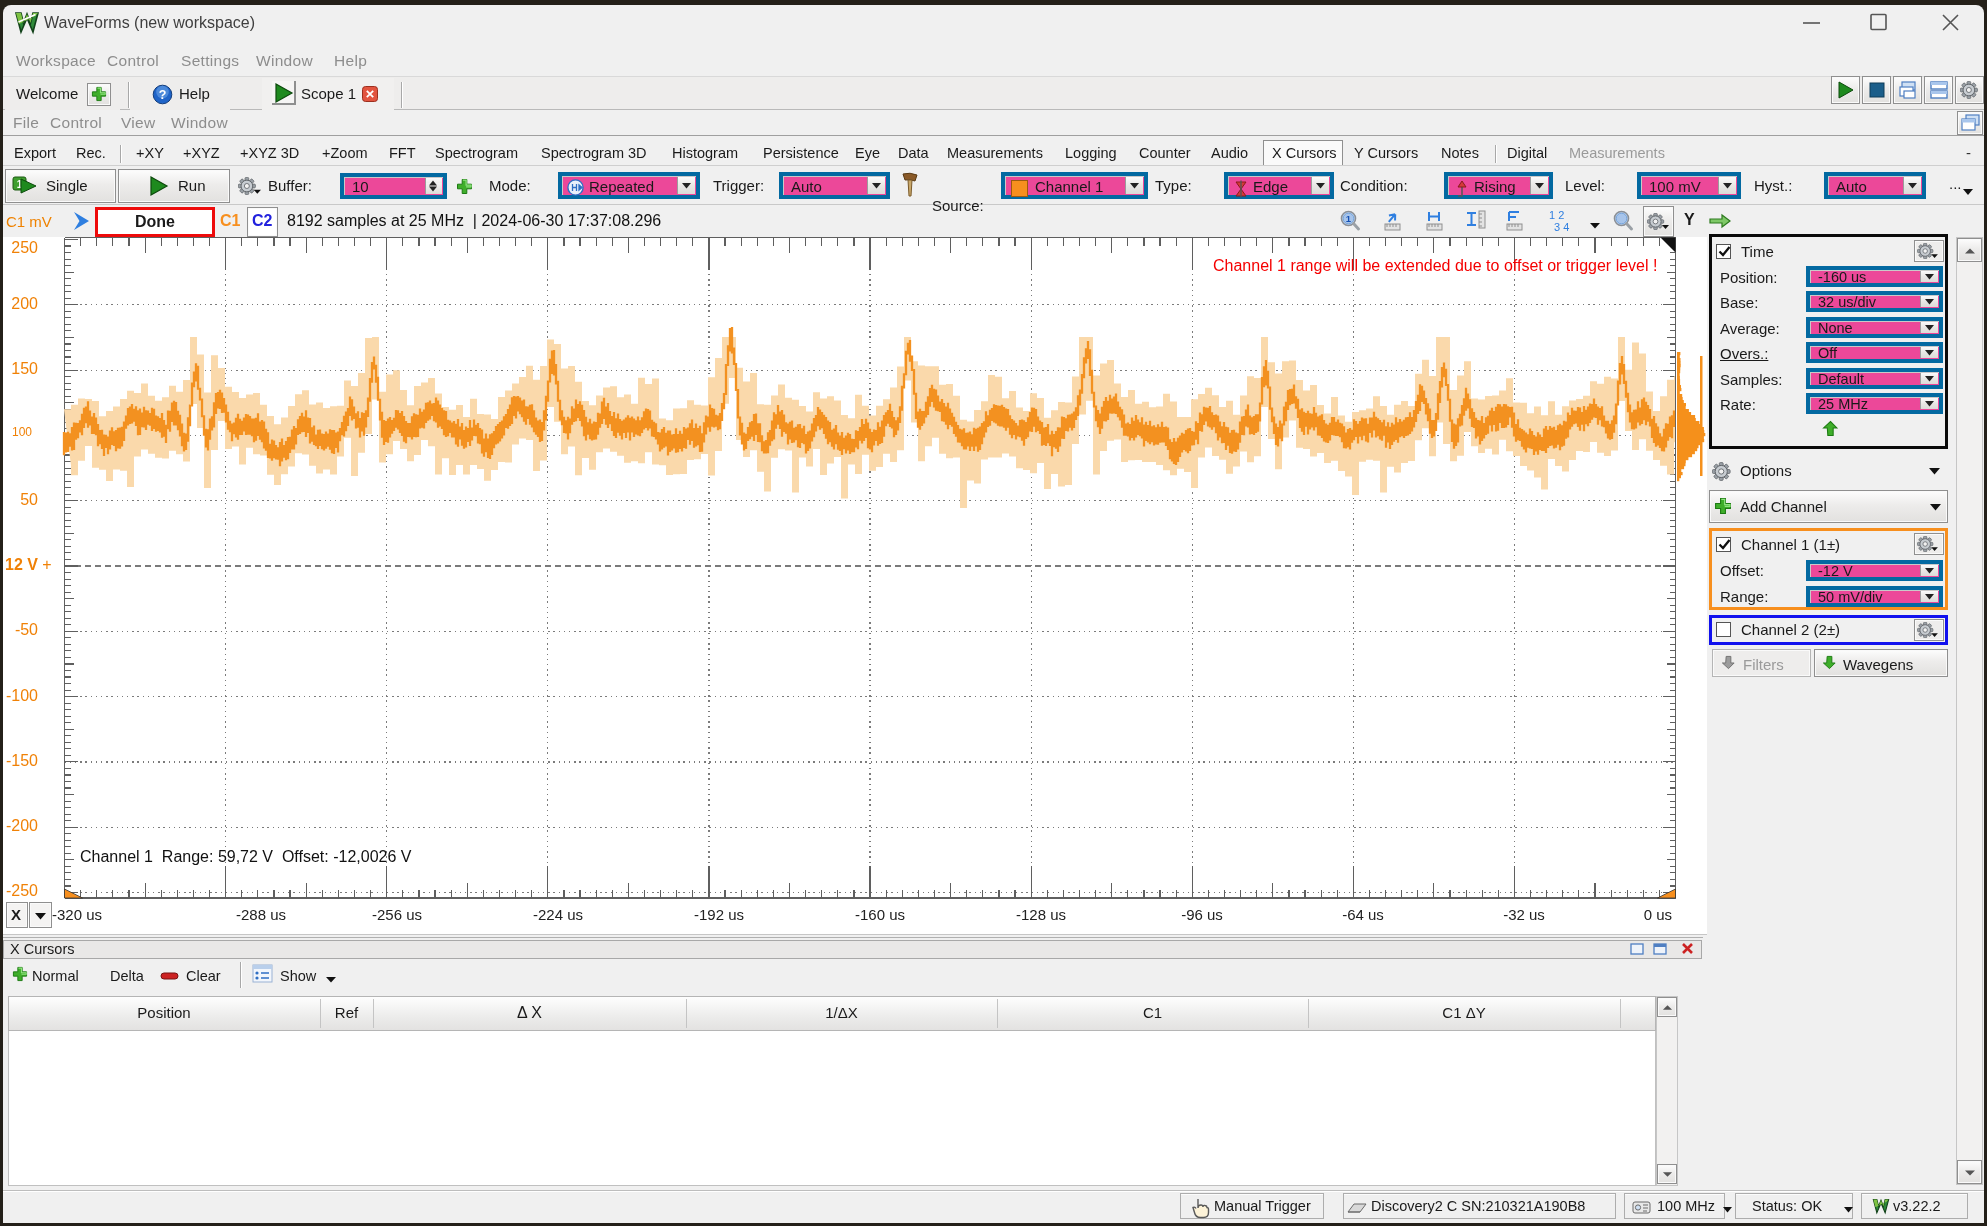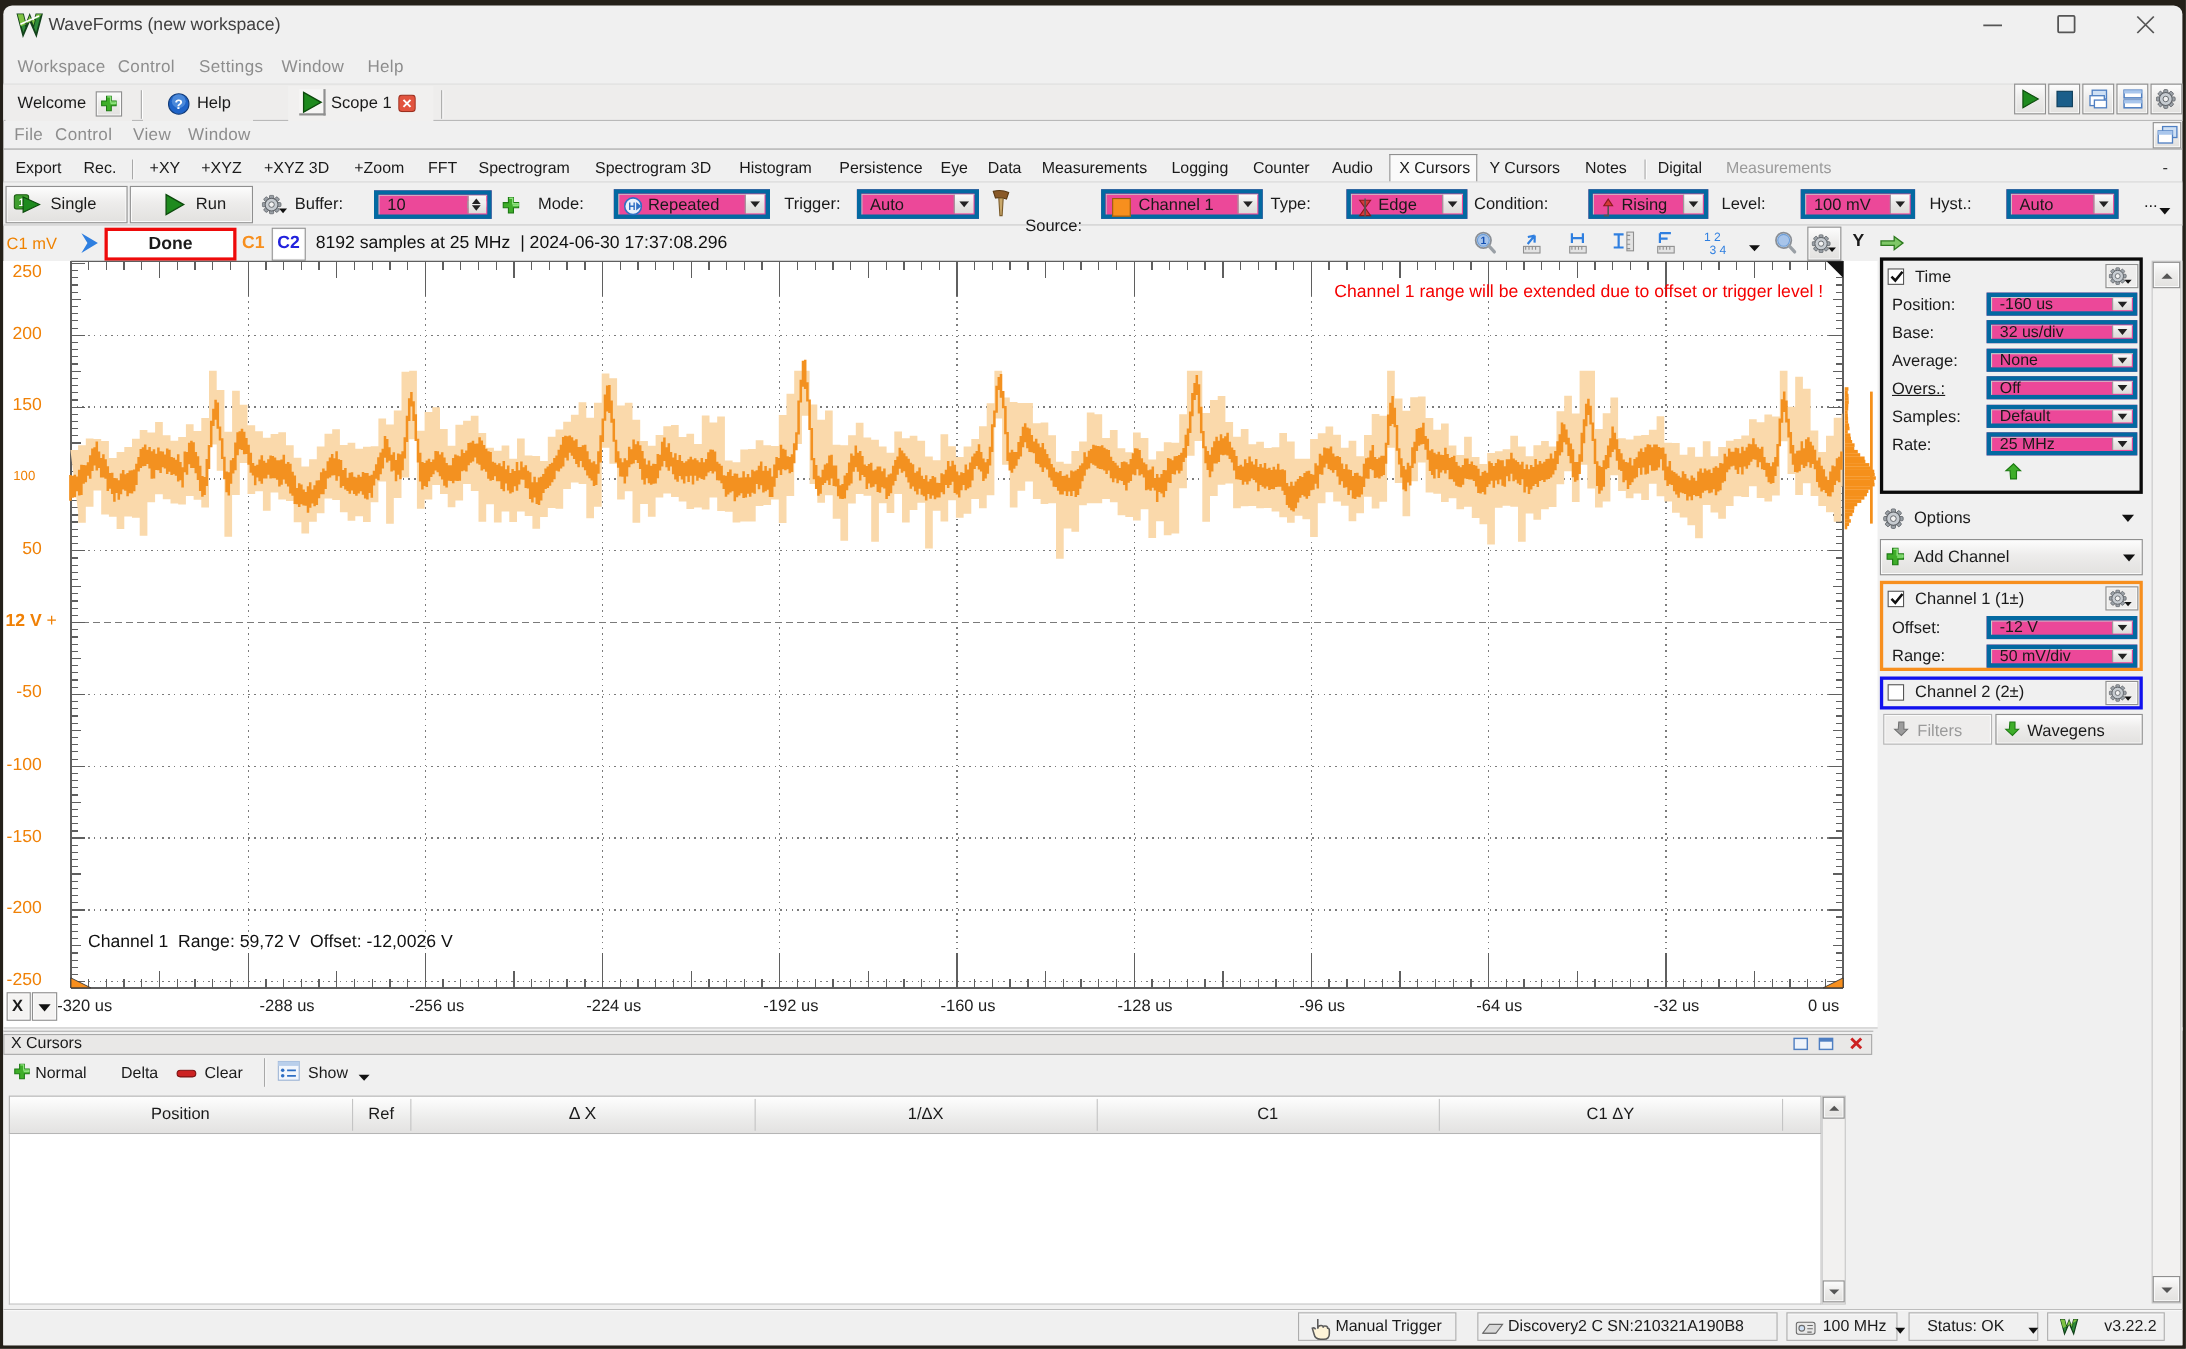--- a/index.html
+++ b/index.html
@@ -1121,12 +1121,12 @@
     <path d="M1,1h9L5.5,6.5z" fill="#111"></path>
   </svg>
 <div class="txt" style="left:1752px;top:1198px;font-size:14.5px;">Status: OK</div>
 <svg class="abs" style="left:1843px;top:1206px" width="11" height="7" viewBox="0 0 11 7">
     <path d="M1,1h9L5.5,6.5z" fill="#111"></path>
   </svg>
 <svg class="abs" style="left:1872px;top:1198px" width="18" height="17" viewBox="0 0 26 24">
 <path d="M2,2 L7,21 L13,7 L19,21 L24,2 L19,2 L16.5,12 L13,3 L9.5,12 L7,2 Z" fill="#2e8b3a" stroke="#12421a" stroke-width="1.6"></path>
 <path d="M2,2 L5,13 L21,5 L24,2 L19,2 L16.5,12 L13,3 L9.5,12 L7,2 Z" fill="#7dc242" stroke="none"></path>
 </svg>
-<div class="txt" style="left:1893px;top:1198px;font-size:14.5px;margin-left:20px;">v3.22.2</div>
+<div class="txt" style="left:1893px;top:1198px;font-size:14.5px;">v3.22.2</div>
 </body></html>

